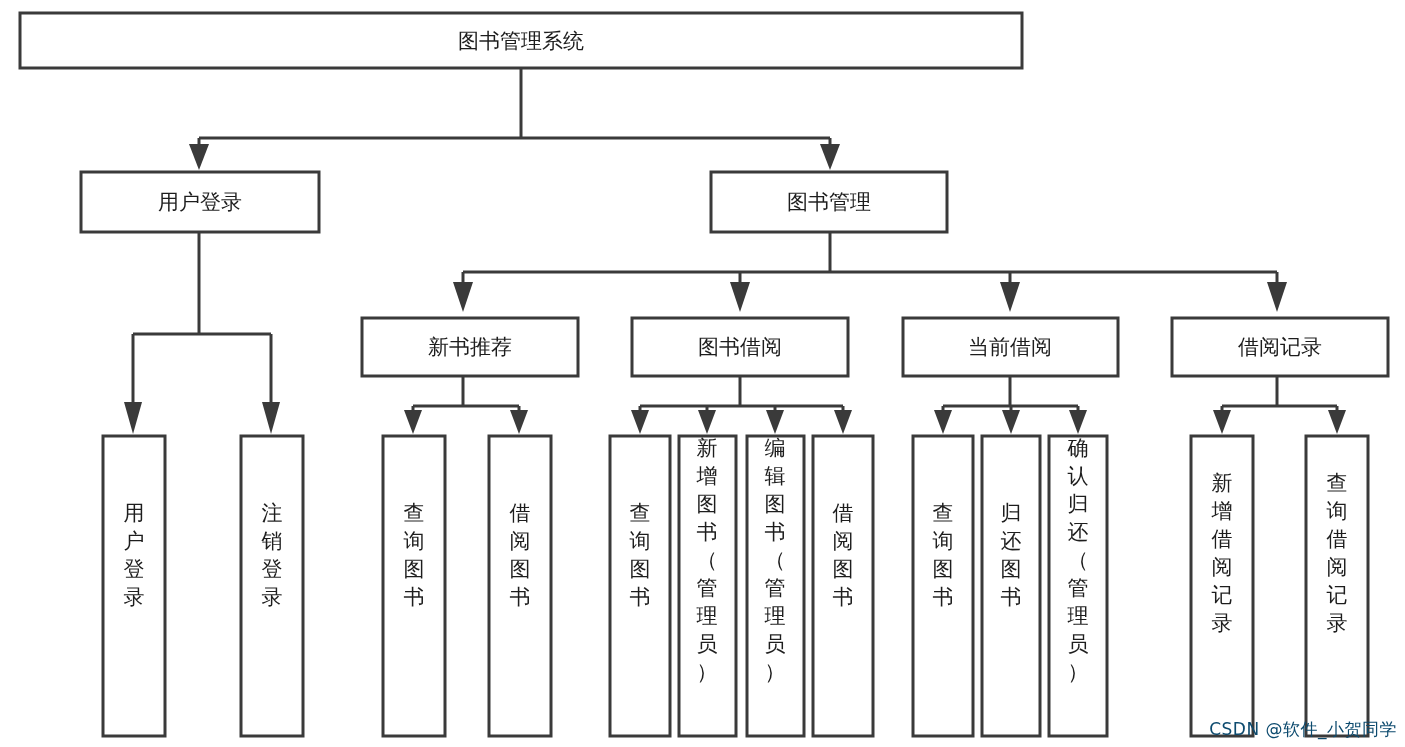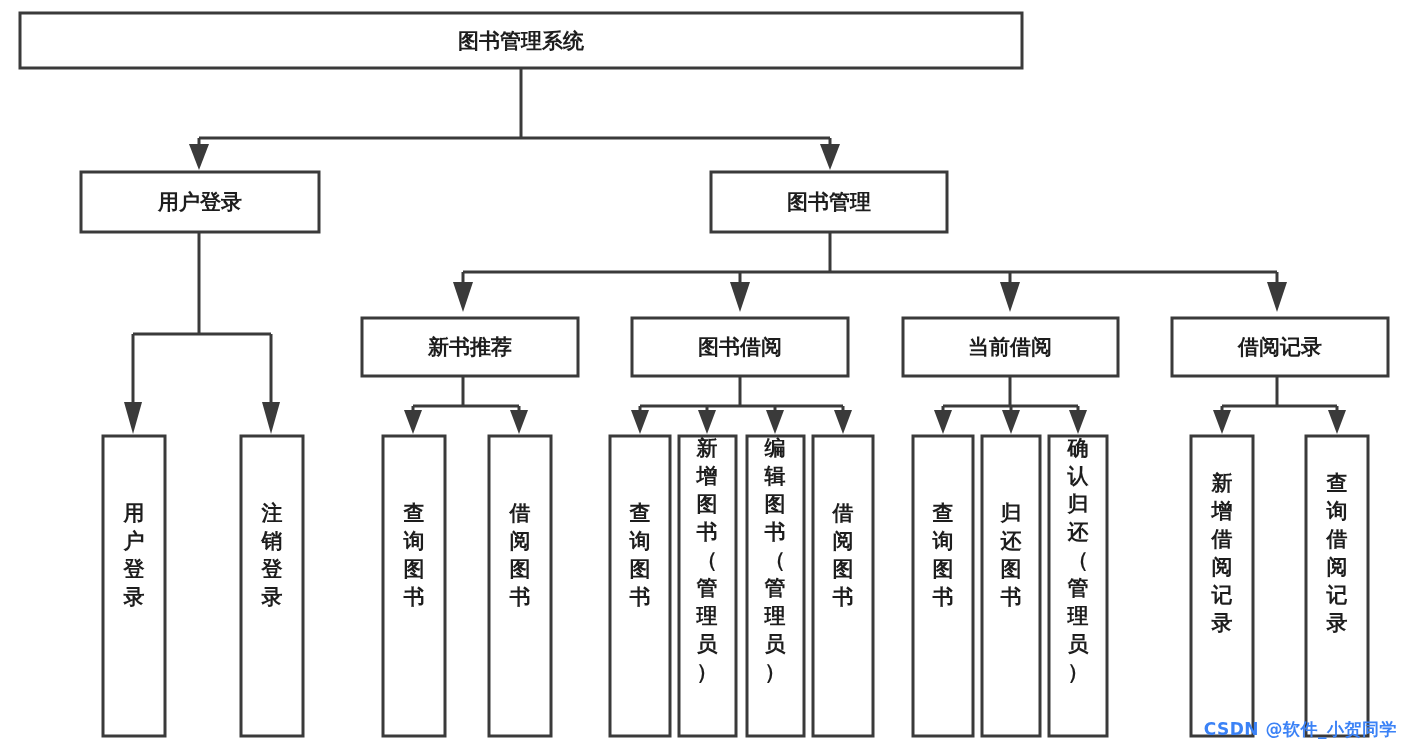--- a/index.html
+++ b/index.html
@@ -10,21 +10,20 @@
   body {
     width: 1405px;
     height: 747px;
     font-family: "DejaVu Sans", "Liberation Sans", sans-serif;
     overflow: hidden;
   }
   #diagram-root {
     position: relative;
     width: 1405px;
     height: 747px;
-    font-weight: bold;
   }
   svg.diagram {
     display: block;
     width: 1405px;
     height: 747px;
   }
   .node-rect {
     fill: #ffffff;
     stroke: #3a3a3a;
     stroke-width: 3;
@@ -51,21 +50,21 @@
     font-family: "DejaVu Sans", "Liberation Sans", sans-serif;
     font-size: 21px;
     text-anchor: middle;
   }
   .watermark {
     position: absolute;
     right: 8px;
     bottom: 6px;
     font-family: "DejaVu Sans", "Liberation Sans", sans-serif;
     font-size: 17px;
-    color: #3b82f6;
+    color: #0c4a6e;
     white-space: nowrap;
     letter-spacing: 0.5px;
   }
 </style>
 </head>
 <body>
 
 <div id="diagram-root">
 
   <svg class="diagram" viewBox="0 0 1405 747" xmlns="http://www.w3.org/2000/svg">

